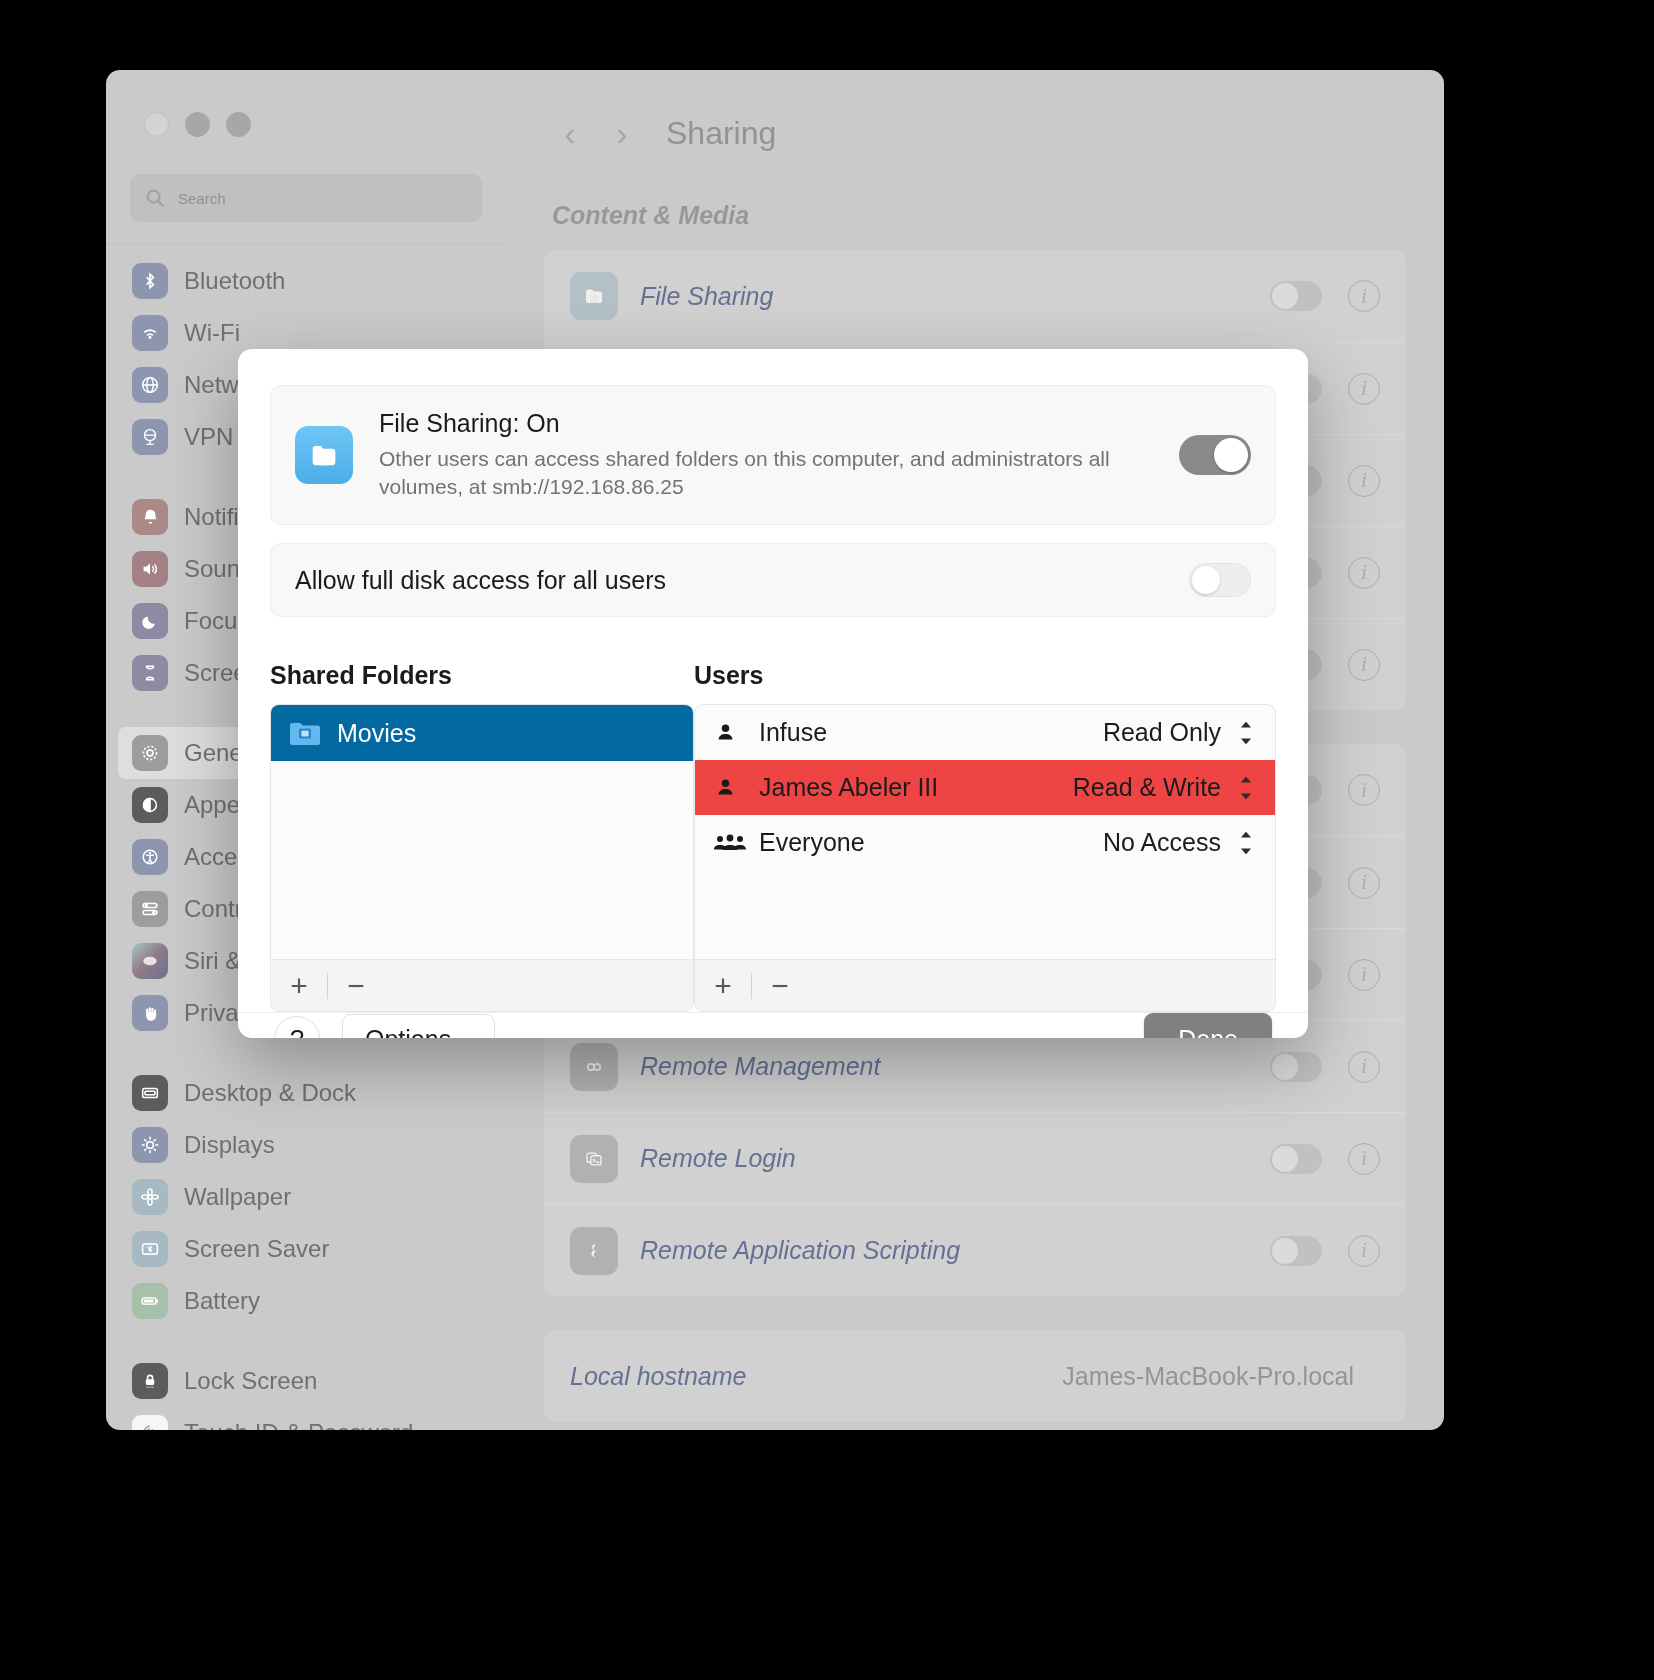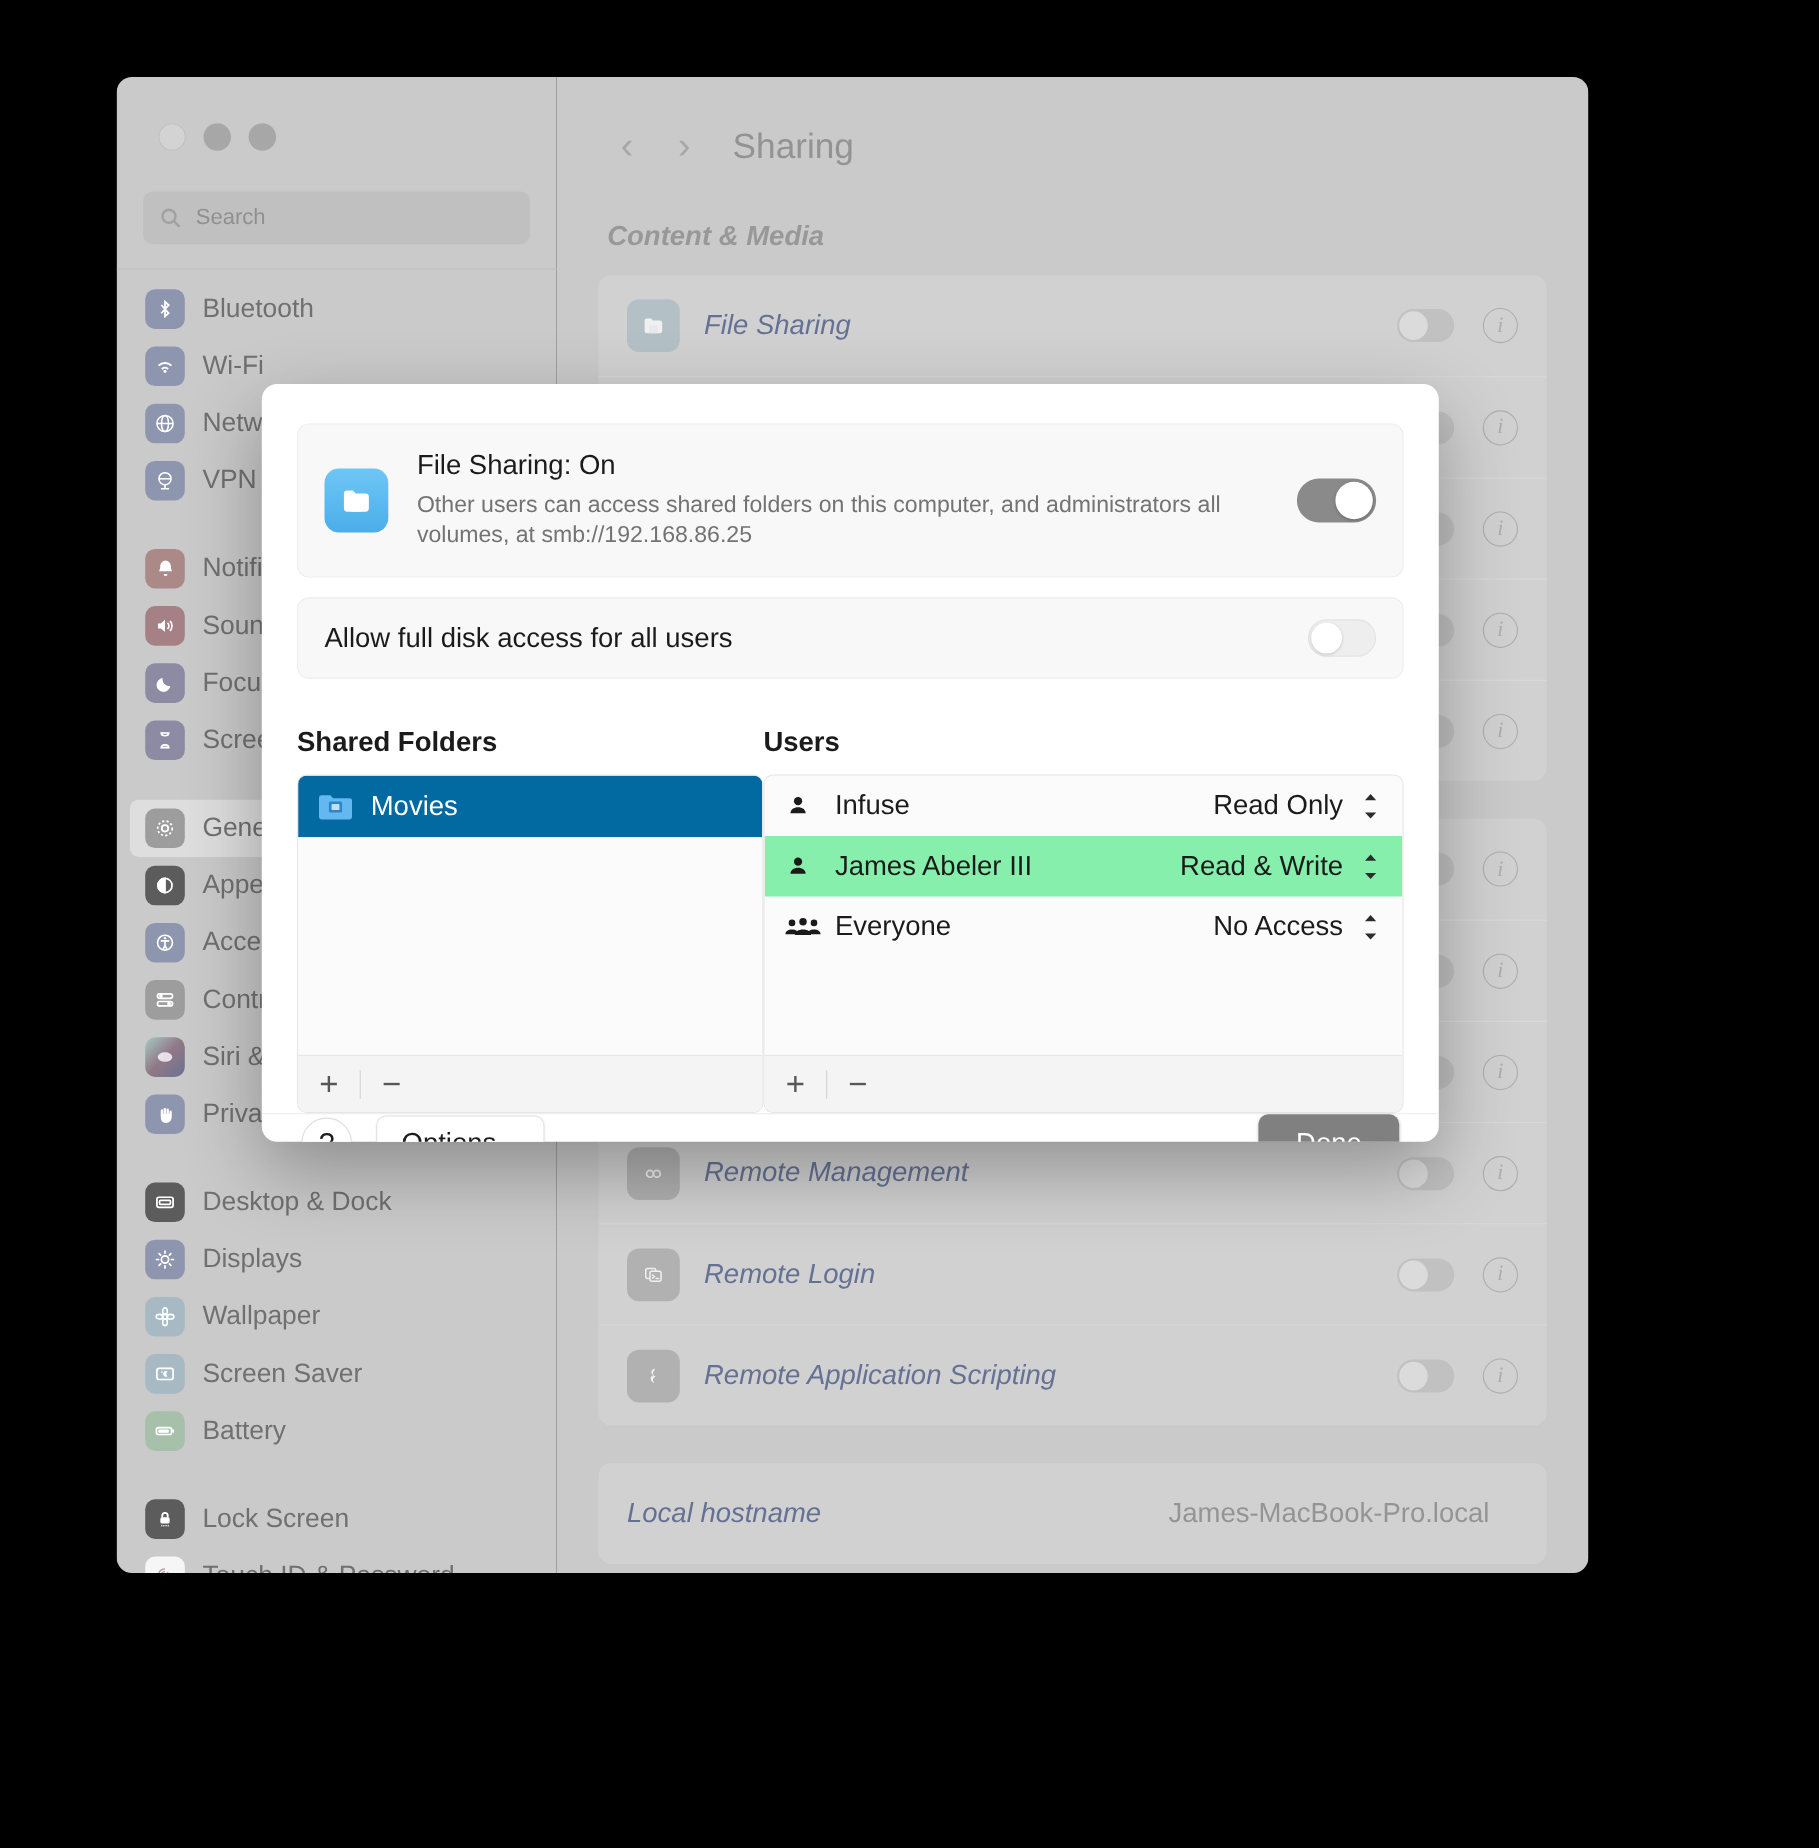--- a/index.html
+++ b/index.html
@@ -38,21 +38,21 @@
   .dot.x { background: #a4a4a4; }
 
   .searchbox {
     margin: 37px 24px 0 24px;
     height: 48px; border-radius: 9px;
     background: #bcbcbc;
     display: flex; align-items: center; gap: 12px;
     padding: 0 14px;
   }
   .searchbox .sicon { width: 22px; height: 22px; flex: none; opacity: .62; }
-  .searchbox .splaceholder { color: #8d8d8d; font-size: 20px; }
+  .searchbox .splaceholder { color: #8d8d8d; font-size: 15px; }
 
   .sidebar-divider { height: 1px; background: #bcbcbc; margin-top: 22px; }
 
   .nav { padding: 10px 12px 0 12px; }
   .nav-item {
     display: flex; align-items: center; gap: 16px;
     height: 52px; padding: 0 14px; border-radius: 8px;
   }
   .nav-item.selected { background: rgba(255,255,255,.35); }
   .nav-label { font-size: 24px; color: #6e6e6e; white-space: nowrap; }
@@ -201,21 +201,21 @@
   }
   .folder-row.selected { background: #0369a1; }
   .folder-row.selected .folder-name { color: #fff; }
   .folder-name { font-size: 25px; color: #1b1b1b; }
   .folder-ico { width: 32px; height: 27px; flex: none; }
 
   .user-row {
     display: flex; align-items: center;
     height: 55px; padding: 0 18px;
   }
-  .user-row.alt { background: #86efac; }
+  .user-row.alt { background: #ef4444; }
   .user-ico { width: 38px; flex: none; display: flex; align-items: center; color: #1a1a1a; }
   .user-name { font-size: 25px; color: #1b1b1b; flex: 1; margin-left: 8px; }
   .user-perm { font-size: 25px; color: #1b1b1b; margin-right: 14px; }
   .stepper {
     width: 22px; height: 34px; flex: none;
     display: flex; flex-direction: column;
     align-items: center; justify-content: center;
     color: #2b2b2b;
   }
   .list-foot {

